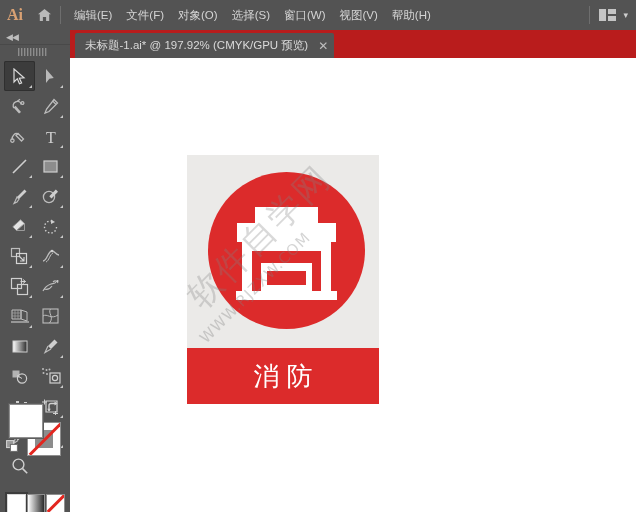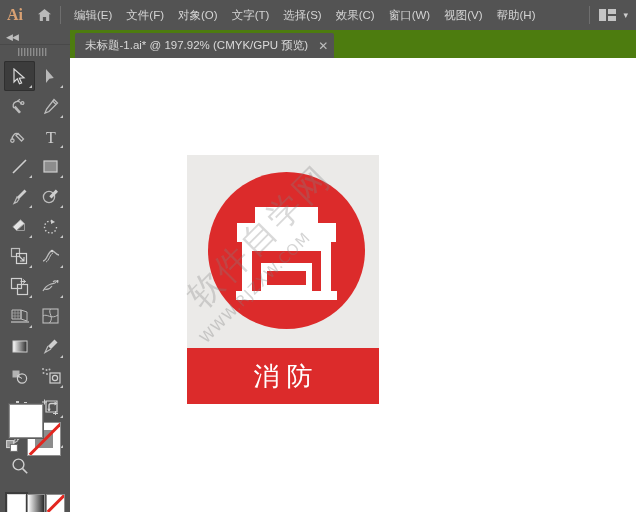--- a/index.html
+++ b/index.html
@@ -93,21 +93,21 @@
   .sw-grad{background:linear-gradient(90deg,#ffffff,#2a2a2a);}
   .sw-none{background:#ffffff;}
   .sw-none::after{
     content:"";position:absolute;left:-3px;top:7px;width:24px;height:2.5px;
     background:#e3261f;transform:rotate(-45deg);
   }
 
   
   .tabbar{
     position:absolute;left:70px;top:30px;width:566px;height:28px;
-    background:#4d7c0f;
+    background:#b91c1c;
   }
   .tab{
     position:absolute;left:5px;top:3px;height:25px;
     background:#535353;
     display:flex;align-items:center;padding:0 6px 0 10px;
     border-top-left-radius:2px;border-top-right-radius:2px;
   }
   .tab-label{color:#d9d9d9;font-size:11.5px;white-space:nowrap;}
   .tab-close{color:#bfbfbf;font-size:12px;margin-left:10px;line-height:1;}
 
@@ -167,23 +167,21 @@
     <div class="home-icon">
       <svg width="15" height="14" viewBox="0 0 15 14">
         <path d="M7.5 1 1 6.2h1.8V13h3.1V9.1h3.2V13h3.1V6.2H14z" fill="#b9b9b9"></path>
       </svg>
     </div>
     <div class="mb-sep"></div>
     <div class="menu-items">
       <div class="menu-item">编辑(E)</div>
       <div class="menu-item">文件(F)</div>
       <div class="menu-item">对象(O)</div>
-      <div class="menu-item">文字(T)</div>
       <div class="menu-item">选择(S)</div>
-      <div class="menu-item">效果(C)</div>
       <div class="menu-item">窗口(W)</div>
       <div class="menu-item">视图(V)</div>
       <div class="menu-item">帮助(H)</div>
     </div>
     <div class="mb-right">
       <div class="mb-sep"></div>
       <div class="ws-icon">
         <svg width="17" height="12" viewBox="0 0 17 12">
           <rect x="0" y="0" width="7" height="12" fill="#c4c4c4"></rect>
           <rect x="9" y="0" width="8" height="5" fill="#c4c4c4"></rect>

